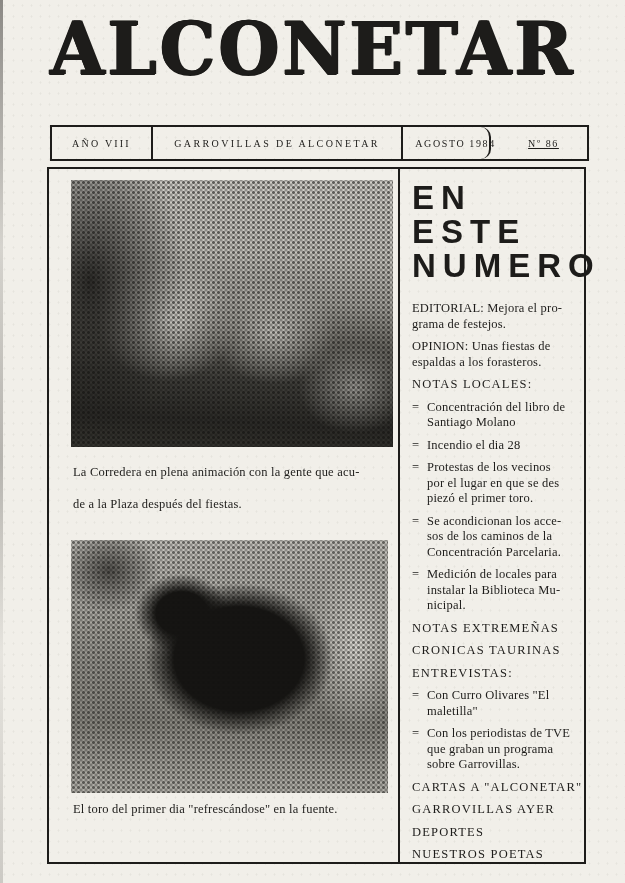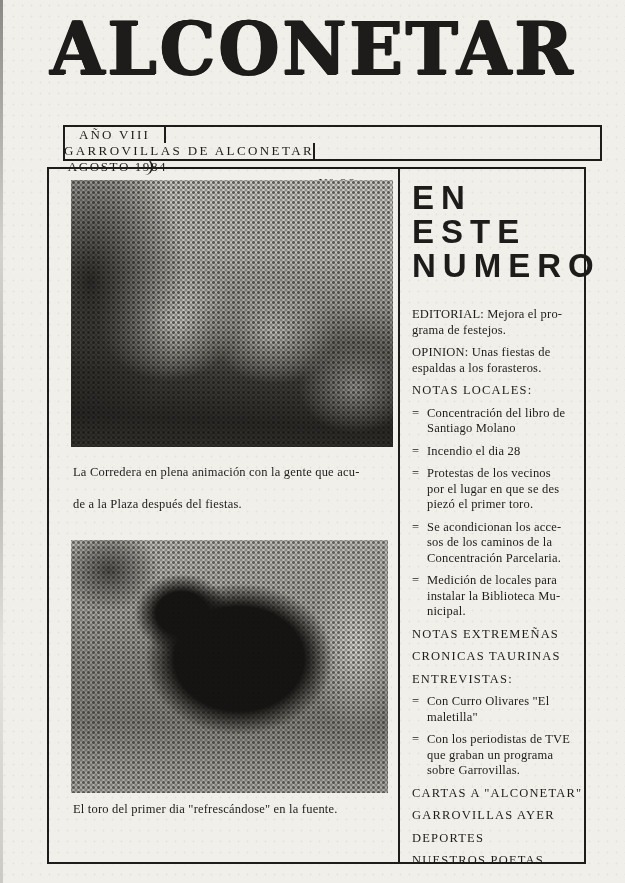--- a/index.html
+++ b/index.html
@@ -42,29 +42,28 @@
     font-weight:bold;
     font-size:70px;
     line-height:1;
     letter-spacing:3px;
     transform:scaleY(1.04);
     text-shadow:1.4px 0 currentColor, -0.6px 0 currentColor, 0 0.8px currentColor;
   }
 
   
   .infobar{
-    position:absolute;top:125px;left:63px;
+    position:absolute;top:125px;left:50px;
     width:539px;height:36px;
     border:2px solid var(--ink);
     display:flex;
     align-items:stretch;
-    font-size:13px;
+    font-size:10px;
     letter-spacing:2.2px;
     background:transparent;
-    flex-direction:column;
   }
   .infobar .cell{
     display:flex;align-items:center;justify-content:center;
     border-right:2px solid var(--ink);
     white-space:nowrap;
   }
   .infobar .cell:last-child{border-right:none;text-decoration:underline;}
   .cell-year{width:101px;}
   .cell-place{width:250px;letter-spacing:2.4px;}
   .cell-date{width:88px;justify-content:flex-start;padding-left:19px;letter-spacing:1.6px;border-radius:10px;}
@@ -131,21 +130,21 @@
   
   .toc-title{
     font-family:"Liberation Sans", sans-serif;
     font-weight:bold;
     font-size:33px;
     line-height:34px;
     letter-spacing:7px;
     word-spacing:9px;
     white-space:pre-line;
   }
-  .toc-list{margin-top:24px;}
+  .toc-list{margin-top:18px;}
   .toc-item{
     display:flex;
     margin-bottom:7px;
     font-size:12.5px;
     line-height:15.5px;
     letter-spacing:.2px;
   }
   .toc-item .marker{width:15px;flex:none;}
   .toc-item .toc-text{white-space:pre-line;}
   .toc-item.caps .toc-text{letter-spacing:1.2px;}

